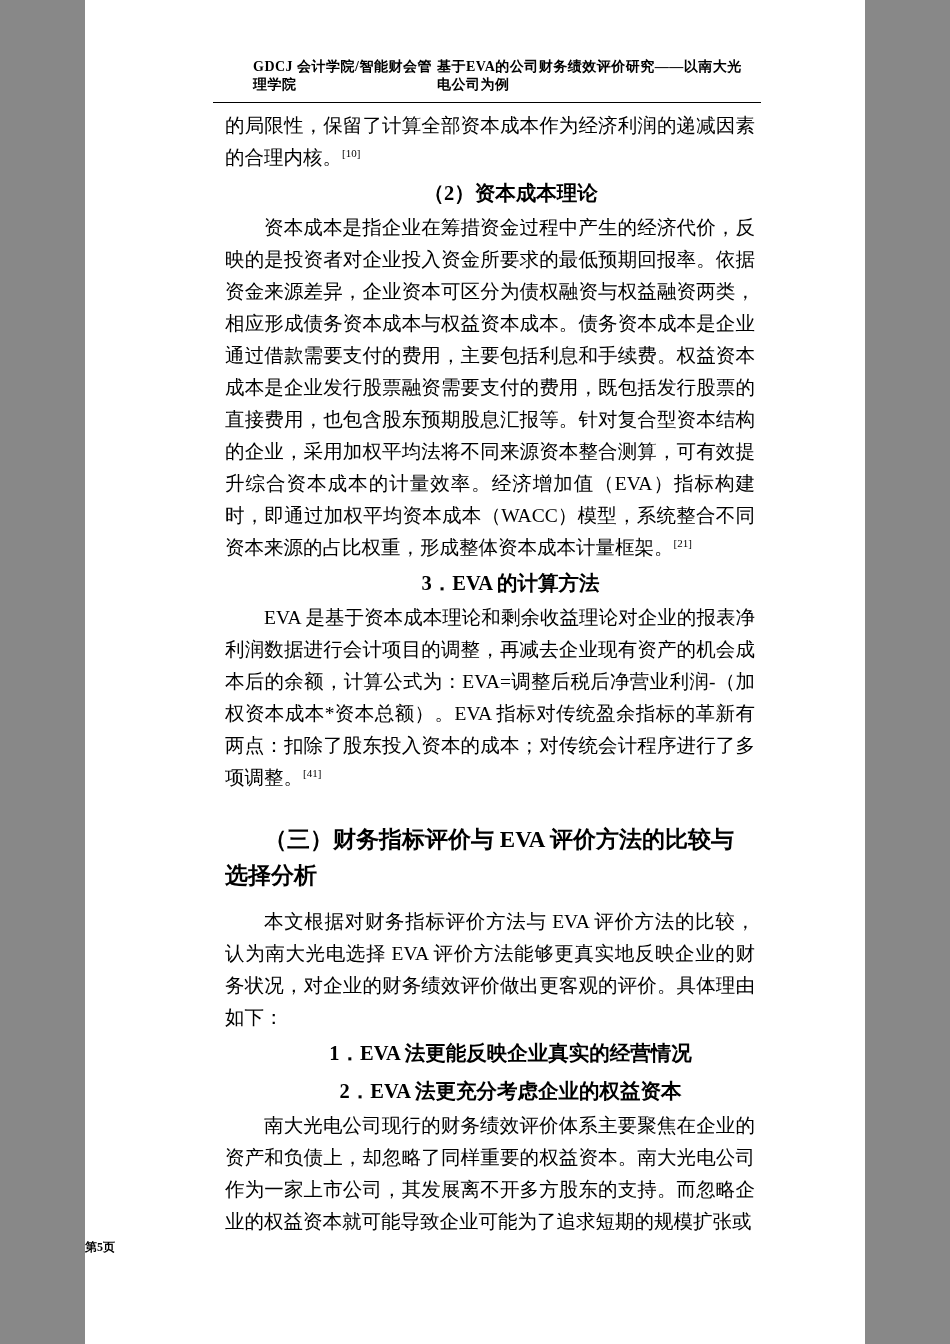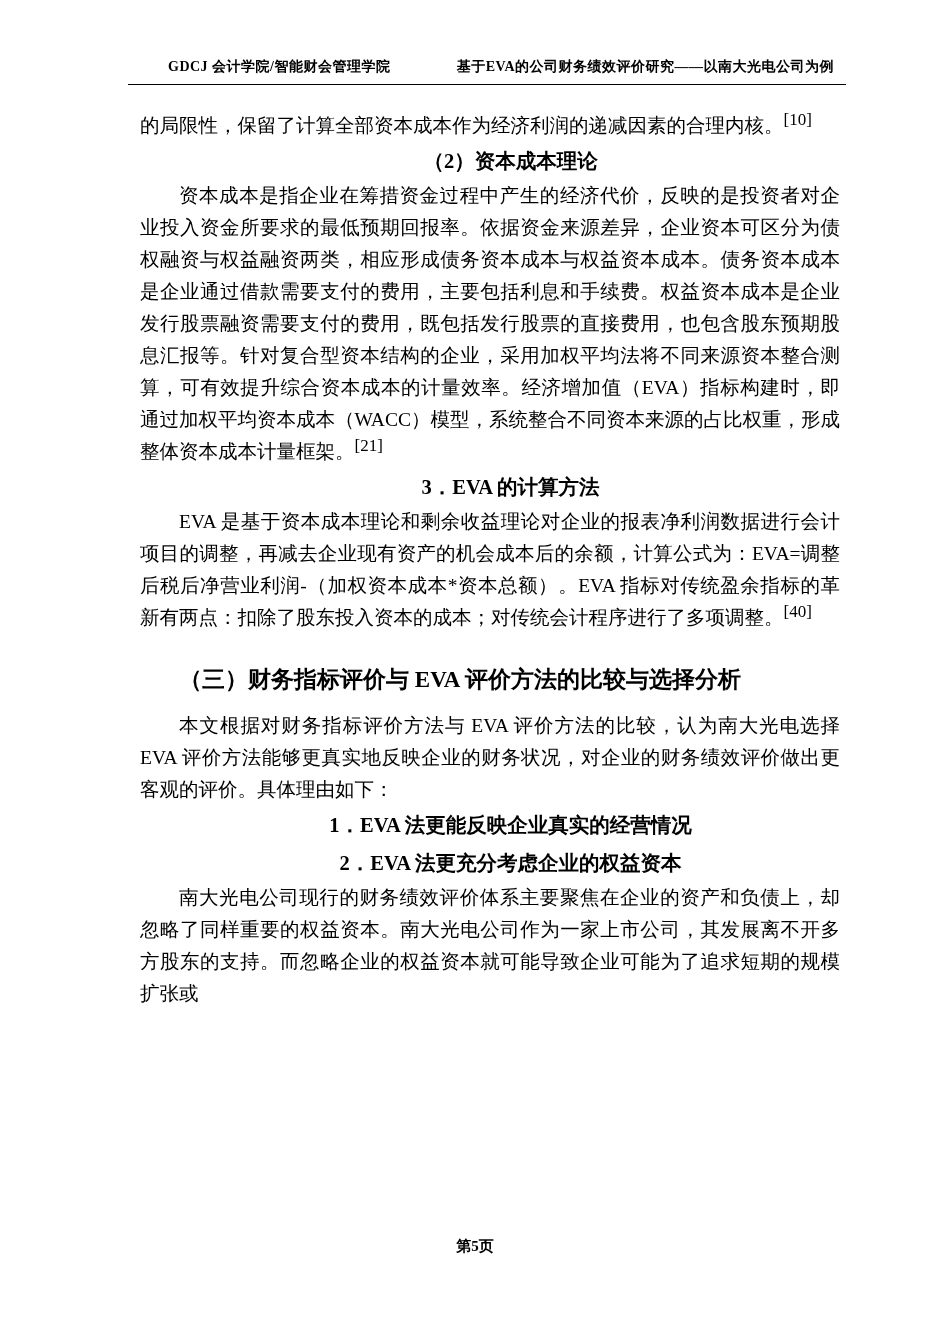--- a/index.html
+++ b/index.html
@@ -1,19 +1,19 @@
 <!DOCTYPE html>
 <html><head>
 <meta charset="utf-8">
 <style>
   * { margin: 0; padding: 0; box-sizing: border-box; }
   html, body { background: #888; }
   .page {
     position: relative;
-    width: 950px;
+    width: 780px;
     height: 1344px;
     margin: 0 auto;
     background: #ffffff;
     color: #000000;
     font-family: "Liberation Serif", "DejaVu Serif", serif;
     overflow: hidden;
   }
   .header {
     position: absolute;
     top: 58px;
@@ -49,31 +49,30 @@
   }
   .section-heading {
     font-size: 23px;
     font-weight: bold;
     text-indent: 1.7em;
     line-height: 36px;
     margin: 28px 0 12px 0;
     text-align: left;
   }
   sup.ref {
-    font-size: 17px;
+    font-size: 11px;
     vertical-align: super;
     line-height: 0;
   }
   .footer {
     position: absolute;
     bottom: 88px;
     left: 0;
     right: 0;
-    text-align: center;
-    font-size: 15px;
+    font-size: 12px;
     font-weight: bold;
   }
 </style>
 </head>
 <body>
 
 <div class="page">
 
   <div class="header">
     <span class="header-left">GDCJ 会计学院/智能财会管理学院</span>
@@ -83,21 +82,21 @@
   <div class="content">
 
     <p class="para"><span>的局限性，保留了计算全部资本成本作为经济利润的递减因素的合理内核。</span><sup class="ref">[10]</sup></p>
 
     <h3 class="sub-heading">（2）资本成本理论</h3>
 
     <p class="para indent"><span>资本成本是指企业在筹措资金过程中产生的经济代价，反映的是投资者对企业投入资金所要求的最低预期回报率。依据资金来源差异，企业资本可区分为债权融资与权益融资两类，相应形成债务资本成本与权益资本成本。债务资本成本是企业通过借款需要支付的费用，主要包括利息和手续费。权益资本成本是企业发行股票融资需要支付的费用，既包括发行股票的直接费用，也包含股东预期股息汇报等。针对复合型资本结构的企业，采用加权平均法将不同来源资本整合测算，可有效提升综合资本成本的计量效率。经济增加值（EVA）指标构建时，即通过加权平均资本成本（WACC）模型，系统整合不同资本来源的占比权重，形成整体资本成本计量框架。</span><sup class="ref">[21]</sup></p>
 
     <h3 class="sub-heading">3．EVA 的计算方法</h3>
 
-    <p class="para indent"><span>EVA 是基于资本成本理论和剩余收益理论对企业的报表净利润数据进行会计项目的调整，再减去企业现有资产的机会成本后的余额，计算公式为：EVA=调整后税后净营业利润-（加权资本成本*资本总额）。EVA 指标对传统盈余指标的革新有两点：扣除了股东投入资本的成本；对传统会计程序进行了多项调整。</span><sup class="ref">[40]</sup></p>
+    <p class="para indent"><span>EVA 是基于资本成本理论和剩余收益理论对企业的报表净利润数据进行会计项目的调整，再减去企业现有资产的机会成本后的余额，计算公式为：EVA=调整后税后净营业利润-（加权资本成本*资本总额）。EVA 指标对传统盈余指标的革新有两点：扣除了股东投入资本的成本；对传统会计程序进行了多项调整。</span><sup class="ref">[41]</sup></p>
 
     <h2 class="section-heading">（三）财务指标评价与 EVA 评价方法的比较与选择分析</h2>
 
     <p class="para indent">本文根据对财务指标评价方法与 EVA 评价方法的比较，认为南大光电选择 EVA 评价方法能够更真实地反映企业的财务状况，对企业的财务绩效评价做出更客观的评价。具体理由如下：</p>
 
     <h3 class="sub-heading">1．EVA 法更能反映企业真实的经营情况</h3>
 
 
     <h3 class="sub-heading">2．EVA 法更充分考虑企业的权益资本</h3>
 

